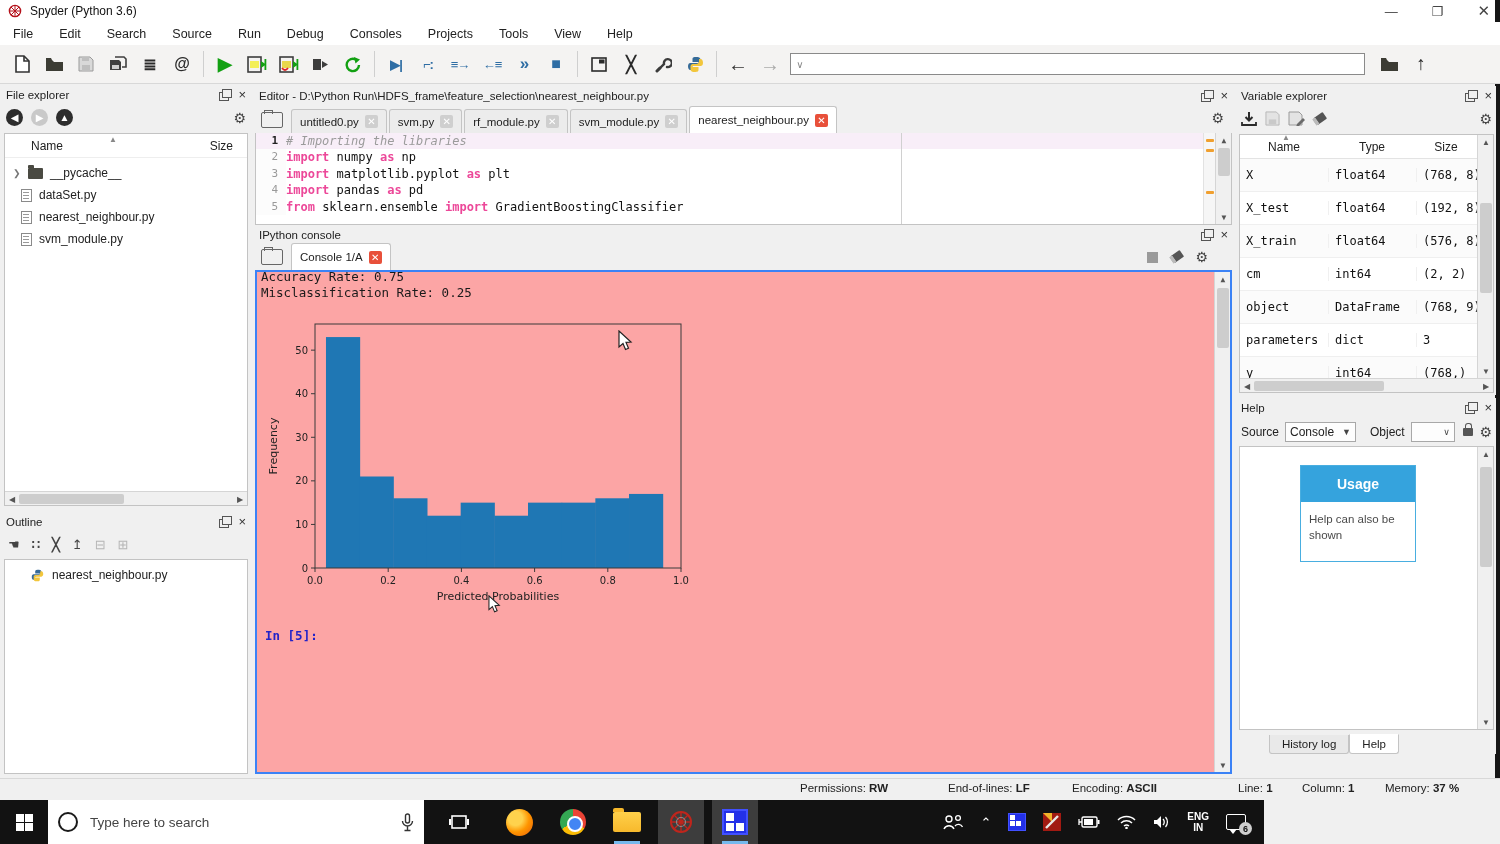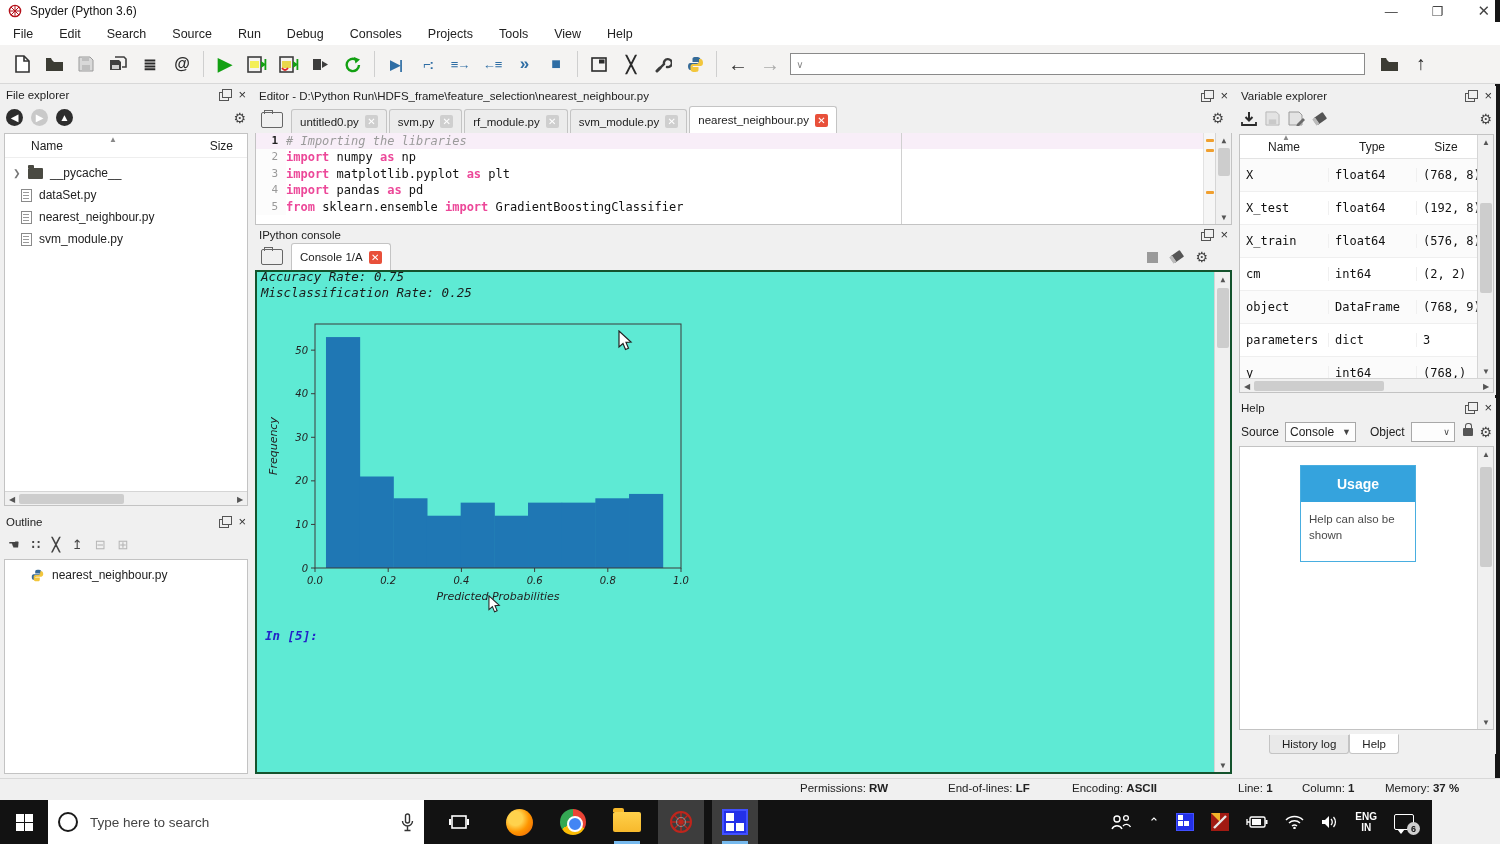--- a/index.html
+++ b/index.html
@@ -80,21 +80,21 @@
   .tok-comment { color:#9b9b9b; font-style:italic; }
   .tok-plain { color:#111; }
   .vsplit { position:absolute; top:0; bottom:0; width:1px; background:#d0d0d0; }
   .ann-gutter { position:absolute; top:0; bottom:0; width:12px; background:#f6f6f6; border-left:1px solid #e2e2e2; }
   .ann { position:absolute; left:2px; width:8px; height:3px; background:#f0a030; border-radius:1px; }
   .vscroll { position:absolute; top:0; bottom:0; width:16px; background:#f0f0f0; border-left:1px solid #d5d5d5; }
   .vscroll .arrow { position:absolute; left:0; width:16px; height:14px; font-size:8px; color:#555; display:flex; align-items:center; justify-content:center; }
   .vscroll .thumb { position:absolute; left:2px; width:12px; background:#cdcdcd; border-radius:2px; }
 
   
-  .console-body { position:absolute; background:#5eead4; border:2px solid #14532d; overflow:hidden; font-family:"DejaVu Sans Mono","Liberation Mono",monospace; font-size:12.5px; color:#1a1a1a;font-style:italic; }
+  .console-body { position:absolute; background:#fca5a5; border:2px solid #3b82f6; overflow:hidden; font-family:"DejaVu Sans Mono","Liberation Mono",monospace; font-size:12.5px; color:#1a1a1a; }
   .cout { padding-left:4px; line-height:16px; white-space:pre; }
   .cprompt { color:#2323c8; font-weight:bold; }
   .console-icons { position:absolute; right:24px; top:5px; display:flex; gap:12px; align-items:center; }
   .sq-gray { width:11px; height:11px; background:#9a9a9a; }
   .eraser { width:13px; height:8px; background:#555; border-radius:1px; transform:rotate(-35deg); border-left:4px solid #bbb; }
 
   
   .vx-table { font-family:"DejaVu Sans Mono","Liberation Mono",monospace; font-size:12px; color:#111; }
   .vx-hrow { display:flex; font-family:"Liberation Sans",sans-serif; font-size:12px; color:#222; border-bottom:1px solid #e3e3e3; height:24px; align-items:center; }
   .vx-hrow .hc { text-align:center; }
@@ -117,21 +117,21 @@
   .bottom-tabs { position:absolute; display:flex; align-items:flex-end; height:22px; }
   .btab { font-size:11.5px; color:#222; padding:3px 12px; background:#e9e9e9; border:1px solid #c4c4c4; border-top:none; border-radius:0 0 3px 3px; }
   .btab.active { background:#fff; border-top:1px solid #fff; }
 
   
   .statusbar { position:absolute; left:0; top:778px; width:1500px; height:22px; background:#f0f0f0; border-top:1px solid #d8d8d8; font-size:11.5px; color:#222; }
   .statusbar .sitem { position:absolute; top:3px; white-space:nowrap; }
   .statusbar b { font-weight:bold; }
 
   
-  .taskbar { position:absolute; left:0; top:800px; width:1432px; height:44px; background:#121212; display:flex; align-items:center; }
+  .taskbar { position:absolute; left:0; top:800px; width:1264px; height:44px; background:#121212; display:flex; align-items:center; }
   .startbtn { width:48px; height:44px; display:flex; align-items:center; justify-content:center; }
   .winlogo { width:17px; height:17px; display:grid; grid-template-columns:8px 8px; grid-template-rows:8px 8px; gap:1px; }
   .winlogo i { background:#fff; }
   .searchbox { width:376px; height:44px; background:#fff; display:flex; align-items:center; padding:0 10px; gap:12px; }
   .cortana { width:20px; height:20px; border:2.5px solid #1a1a1a; border-radius:50%; }
   .searchtext { flex:1; font-size:13.5px; color:#444; }
   .tb-ico { width:46px; height:44px; display:flex; align-items:center; justify-content:center; position:relative; }
   .tb-ico.open::after { content:''; position:absolute; bottom:0; left:10px; right:10px; height:3px; background:#76b9ed; }
   .tb-ico.activeapp { background:#3d3d3d; }
   .ff { width:27px; height:27px; border-radius:50%; background:radial-gradient(circle at 35% 35%, #ffd24d 0 28%, #ff9500 55%, #e55b0c 100%); }

